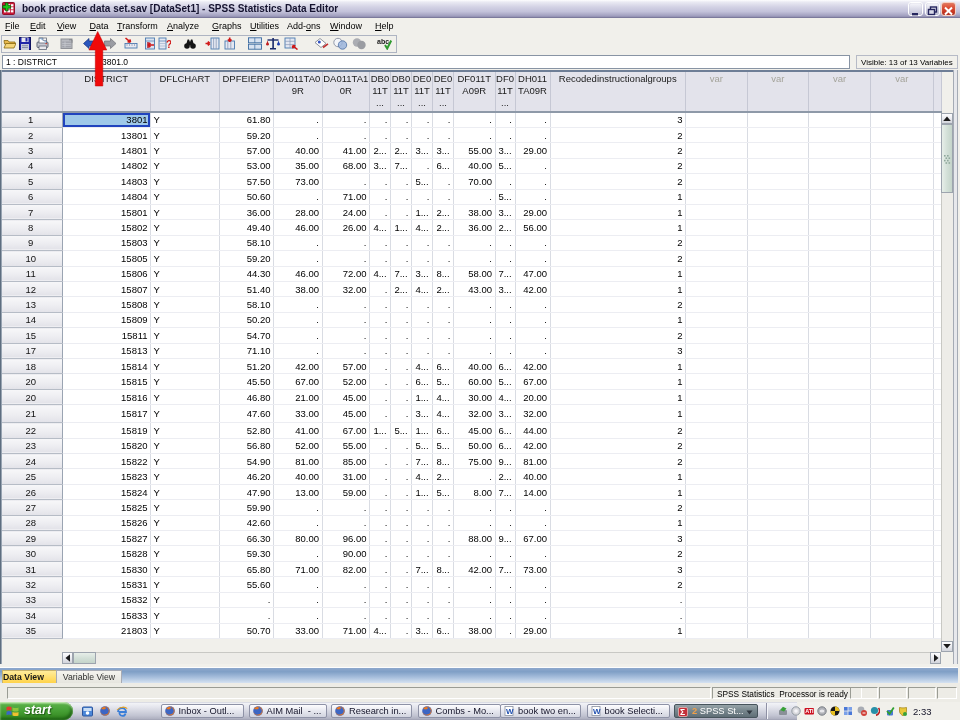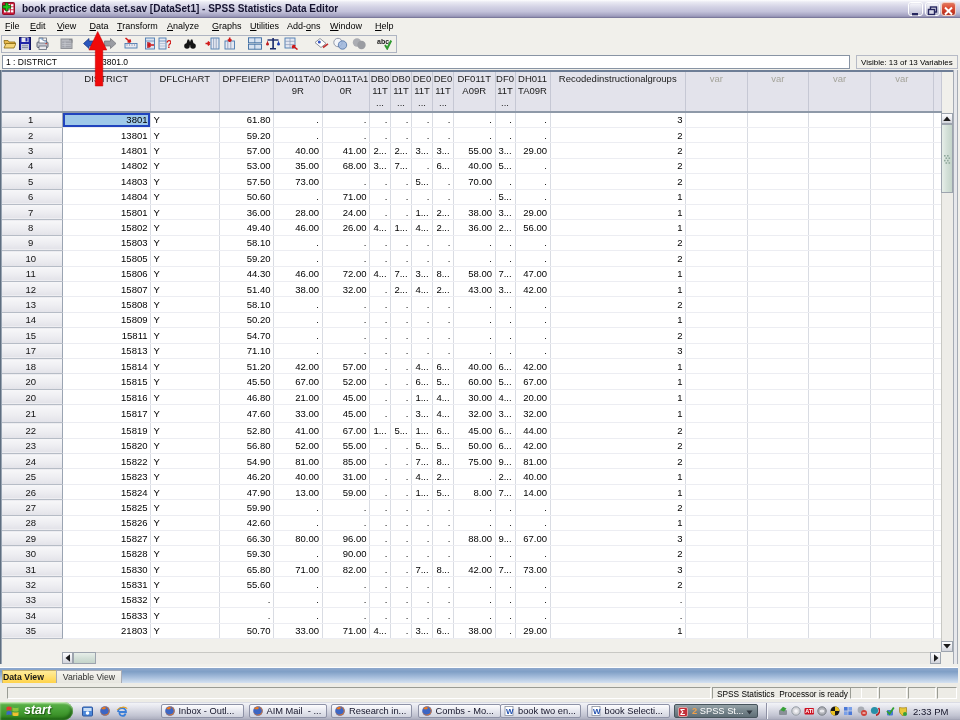--- a/index.html
+++ b/index.html
@@ -49,21 +49,21 @@
 
 #tabstrip{left:0;top:668px;width:958px;height:15px;background:linear-gradient(180deg,#8EA8CC 0%,#7F9FC6 25%,#AAC1DE 65%,#D5E2F1 100%);}
 #tabDV{left:2px;top:669.5px;width:73px;height:13.5px;background:linear-gradient(180deg,#FFEC9C 0%,#FFDF6E 55%,#FFD24A 100%);
  border:1px solid #C8B269;border-bottom:none;font-size:8.7px;font-weight:bold;color:#181818;padding-top:1px;}
 #tabVV{left:56px;top:669.5px;width:66px;height:13.5px;background:linear-gradient(180deg,#F4F3EE 0%,#E6E5DF 100%);
  border:1px solid #A8ABB4;border-bottom:none;font-size:8.7px;color:#30302F;text-align:center;padding-top:1px;}
 
 #status{left:0;top:683px;width:960px;height:19px;background:#EDECE6;}
 .sbox{top:4px;height:12px;border:1px solid;border-color:#9A9C94 #FFFFFF #FFFFFF #9A9C94;font-size:8.3px;color:#000;}
 
-#taskbar{left:0;top:702px;width:960px;height:18px;
+#taskbar{left:0;top:702px;width:797px;height:18px;
  background:linear-gradient(180deg,#C6C8D4 0%,#F2F3F7 6%,#E3E4EC 30%,#C2C4D2 75%,#AEB0C0 94%,#9B9DAF 100%);}
 .tkb{top:2px;height:14px;border-radius:2px;border:1px solid #8E92A6;
  background:linear-gradient(180deg,#FDFDFE 0%,#E9EAF1 45%,#D2D4DF 100%);
  font-size:9.3px;color:#15152A;padding:1px 0 0 17px;overflow:hidden;white-space:nowrap;}
 #tkspss{background:linear-gradient(180deg,#97A4A9 0%,#78878E 45%,#5F6E76 100%);border-color:#47545C;color:#FFF;}
 #clock{font-size:9.5px;color:#15152A;}
 </style></head><body>
 <div class="abs" id="title">
 <svg class="abs" style="left:2px;top:2px" width="13" height="13" viewBox="0 0 13 13">
 <rect x="0.5" y="0.5" width="12" height="12" rx="1" fill="#C81838" stroke="#901028"></rect>

